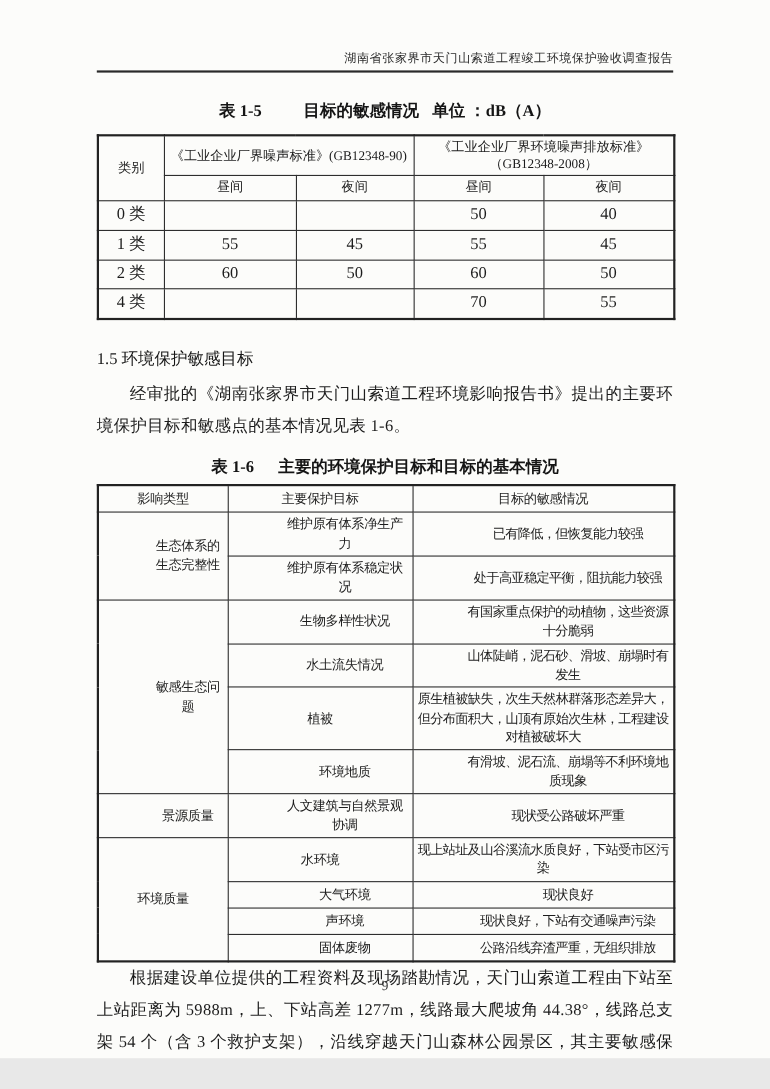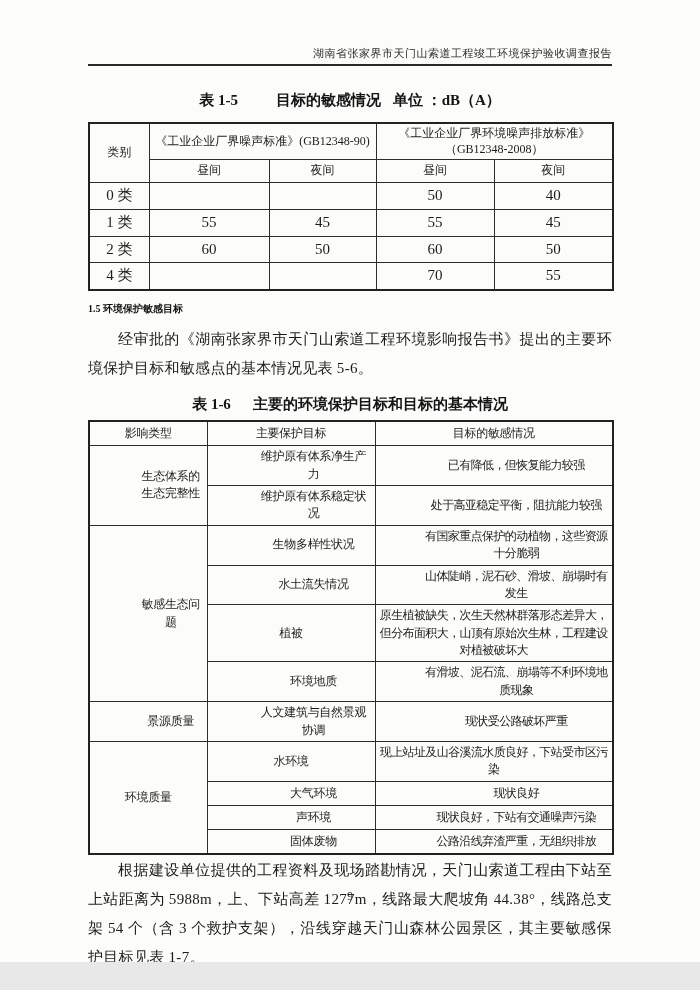--- a/index.html
+++ b/index.html
@@ -64,23 +64,23 @@
   .t15 tr.group-row td{height:30px;}
   .t15 tr.sub-row td{height:18px;}
   .t15 tr.data-row td{height:19px;font-size:15px;}
   .t15 .grp2-line{display:block;line-height:1.3;}
   .t16 td{letter-spacing:-0.3px;}
   .t16 tr.hdr td{height:19px;}
   .t16 td.status-cell{letter-spacing:-0.6px;}
   .t16 tr.r-std td{height:19px;padding-left:48px;}
   
   .section-heading{
-    margin:11px 0 0 0;
-    font-size:10px;
-    font-weight:700;
+    margin:26px 0 0 0;
+    font-size:15px;
+    font-weight:400;
     color:#151515;
   }
   .body-para{
     margin:9px 0 0 0;
     font-size:15px;
     line-height:29px;
     text-align:justify;
     text-indent:2em;
     color:#1c1c1c;
     letter-spacing:0.3px;
@@ -159,21 +159,21 @@
       <td></td>
       <td></td>
       <td>70</td>
       <td>55</td>
     </tr>
   </tbody>
     </table>
 
   <h2 class="section-heading">1.5 环境保护敏感目标</h2>
 
-  <p class="body-para">经审批的《湖南张家界市天门山索道工程环境影响报告书》提出的主要环境保护目标和敏感点的基本情况见表 5-6。</p>
+  <p class="body-para">经审批的《湖南张家界市天门山索道工程环境影响报告书》提出的主要环境保护目标和敏感点的基本情况见表 1-6。</p>
 
   <div class="caption caption-16">
     <span class="cap-label">表 1-6</span><span>主要的环境保护目标和目标的基本情况</span>
   </div>
 
   <table class="t16">
     <colgroup>
       <col style="width:118px">
         <col style="width:168px">
         <col style="width:238px">

